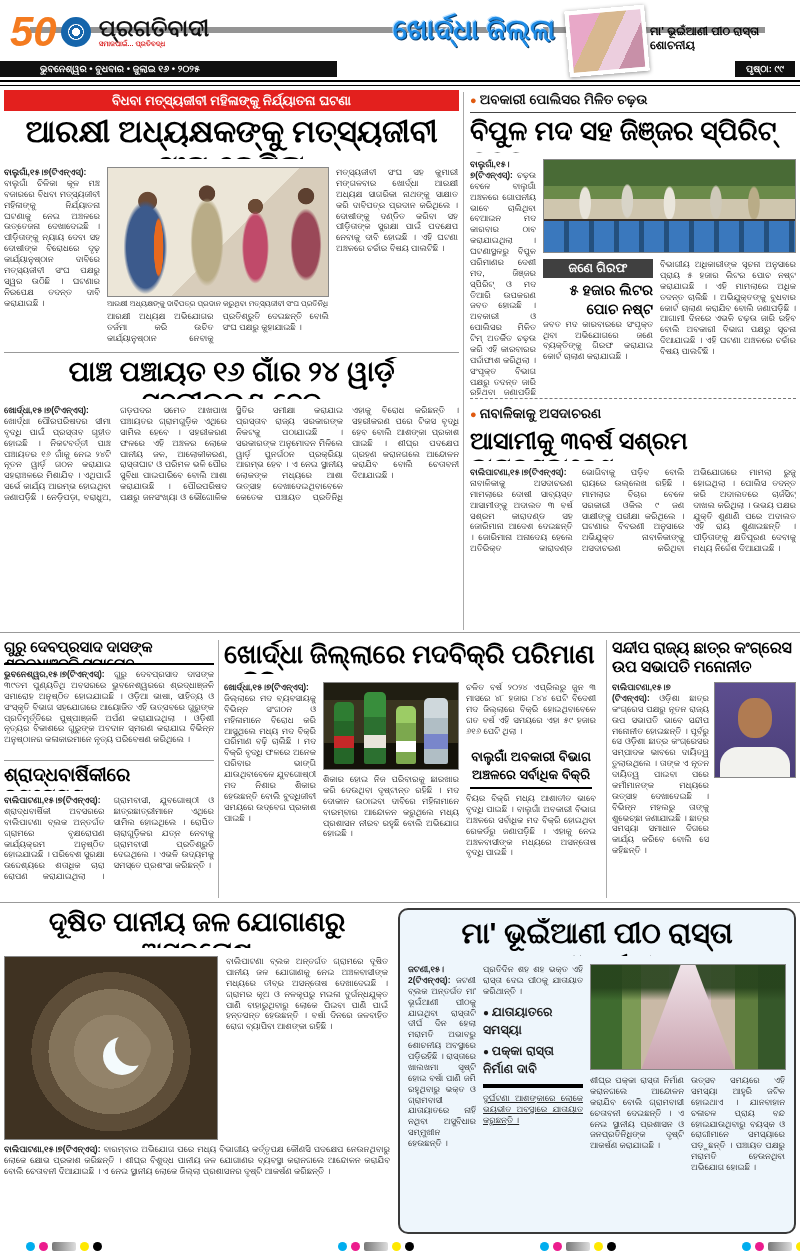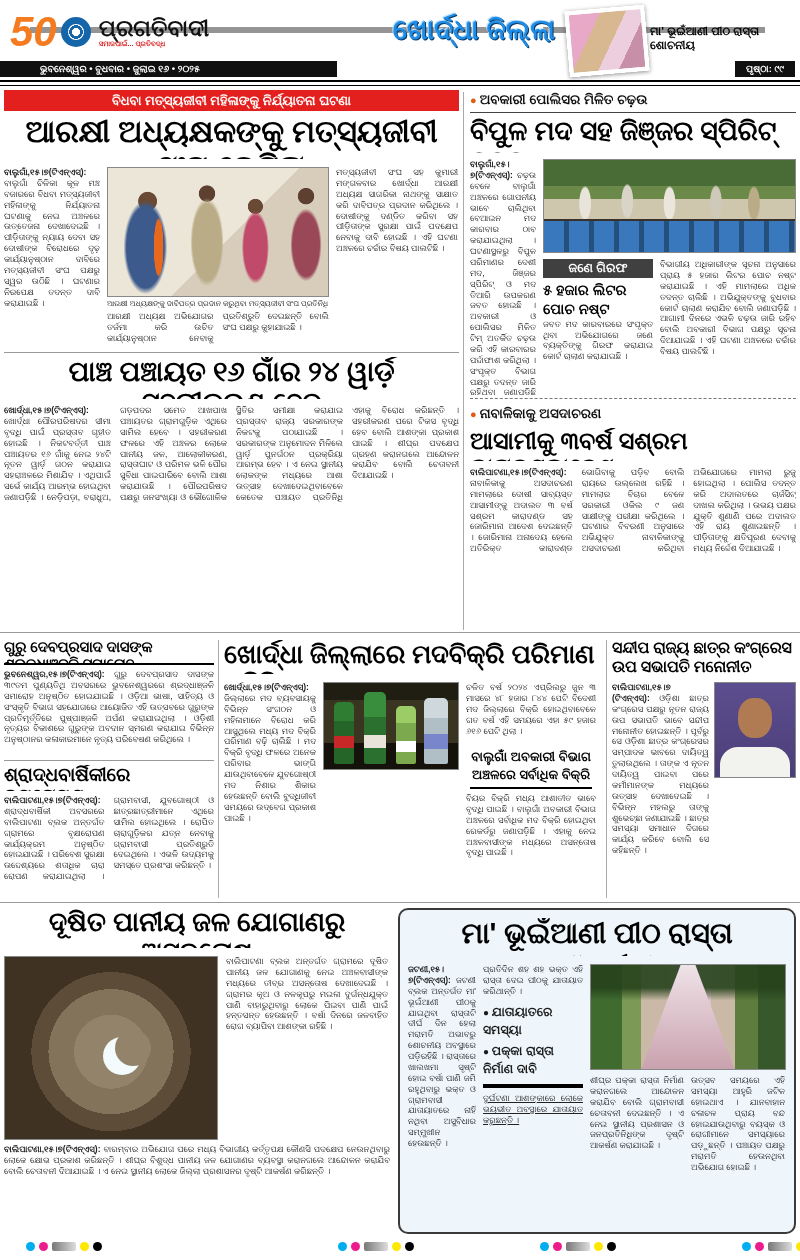--- a/index.html
+++ b/index.html
@@ -26,21 +26,21 @@
   .teaserph{border:4px solid #fff;box-shadow:0 1px 4px rgba(0,0,0,.45);transform:rotate(-5deg);
             background:linear-gradient(120deg,#e8a8c8 0 30%,#d8b890 30% 55%,#eccede 55% 75%,#c890a8 75% 100%);}
   .teasercap{font-size:11.5px;font-weight:800;line-height:1.25;color:#000;}
   .mastrule{border-top:2px solid #000;border-bottom:1px solid #000;height:3px;}
   
   .kick-red{background:#e3201e;color:#fff;font-size:13px;font-weight:bold;text-align:center;line-height:21px;overflow:hidden;}
   .kick-line{font-size:13.5px;font-weight:800;color:#111;border-bottom:1px solid #444;padding:2px 0 4px 0;overflow:hidden;}
   .kick-line::before{content:"● ";color:#e05a10;font-size:11px;}
   
   .inset-orange-hd{background:#404040;color:#fff;font-size:12.5px;font-weight:800;text-align:center;line-height:19px;}
-  .inset-big{font-size:14.5px;font-weight:900;text-align:left;line-height:1.3;color:#000;}
+  .inset-big{font-size:14.5px;font-weight:900;text-align:right;line-height:1.3;color:#000;}
   .inset-mid{font-size:13px;font-weight:900;text-align:center;line-height:1.35;color:#000;border-bottom:2px solid #000;padding-bottom:4px;}
   .bullets .bi{font-size:12.5px;font-weight:800;line-height:1.4;margin:4px 0;}
   .bullets .bi::before{content:"● ";font-size:10px;}
   .bullets .bar{height:4px;background:#000;margin-top:6px;}
   .cols2{column-count:2;column-gap:9px;}
   .cols3{column-count:3;column-gap:9px;}
   .cols4{column-count:4;column-gap:9px;}
   .dashed{border-top:1px dashed #777;}
   
   .ph-meeting{background:
@@ -201,20 +201,21 @@
         <span class="byl">ଖୋର୍ଦ୍ଧା,୧୫।୭(ଟିଏନ୍‌ଏସ୍):</span>
         <span>ଜିଲ୍ଲାରେ ମଦ ବ୍ୟବସାୟକୁ ବିଭିନ୍ନ ସଂଗଠନ ଓ ମହିଳାମାନେ ବିରୋଧ କରି ଆସୁଥିଲେ ମଧ୍ୟ ମଦ ବିକ୍ରି ପରିମାଣ ବଢ଼ି ଚାଲିଛି । ମଦ ବିକ୍ରି ବୃଦ୍ଧି ଫଳରେ ଅନେକ ପରିବାର ଭାଙ୍ଗି ଯାଉଥିବାବେଳେ ଯୁବଗୋଷ୍ଠୀ ମଦ ନିଶାର ଶିକାର ହେଉଛନ୍ତି ବୋଲି ବୁଦ୍ଧିଜୀବୀ ସମୟରେ ଉଦ୍‌ବେଗ ପ୍ରକାଶ ପାଇଛି ।</span>
       </div>
       <div style="width:136px;">
         <div class="photo ph-bottles" style="width:134px;height:86px;">
           <span class="bottle" style="left:10px;width:20px;height:62px;background:linear-gradient(#2e7d32 0 30%,#256628 30% 55%,#c62828 55% 75%,#256628 75%);"></span>
           <span class="bottle" style="left:40px;width:22px;height:72px;background:linear-gradient(#388e3c 0 35%,#2c7030 35% 60%,#e8e4da 60% 78%,#2c7030 78%);"></span>
           <span class="bottle" style="left:72px;width:20px;height:58px;background:linear-gradient(#9ccc65 0 30%,#7ca84e 30% 60%,#fff 60% 80%,#7ca84e 80%);"></span>
           <span class="bottle" style="left:100px;width:24px;height:66px;background:linear-gradient(#cfd8dc 0 30%,#b0bec5 30% 55%,#7986cb 55% 78%,#b0bec5 78%);"></span>
         </div>
+        <div class="small" style="height:112px;margin-top:4px;">ଶିକାର ହୋଇ ନିଜ ପରିବାରକୁ ଛାରଖାର କରି ଦେଉଥିବା ଦୃଷ୍ଟାନ୍ତ ରହିଛି । ମଦ ଦୋକାନ ଉଠାଇବା ଦାବିରେ ମହିଳାମାନେ ବାରମ୍ବାର ଆନ୍ଦୋଳନ କରୁଥିଲେ ମଧ୍ୟ ପ୍ରଶାସନ ନୀରବ ରହୁଛି ବୋଲି ଅଭିଯୋଗ ହୋଇଛି ।</div>
       </div>
       <div style="width:130px;">
         <div class="small" style="height:62px;">ଚଳିତ ବର୍ଷ ୨୦୨୪ ଏପ୍ରିଲରୁ ଜୁନ ୩ ମାସରେ ୪୮ ହଜାର ୮୪୪ ପେଟି ବିଦେଶୀ ମଦ ଜିଲ୍ଲାରେ ବିକ୍ରି ହୋଇଥିବାବେଳେ ଗତ ବର୍ଷ ଏହି ସମୟରେ ଏହା ୫୯ ହଜାର ୬୧୬ ପେଟି ଥିଲା ।</div>
         <div class="inset-mid" style="margin:4px 4px 0 4px;">ବାଲୁଗାଁ ଅବକାରୀ ବିଭାଗ ଅଞ୍ଚଳରେ ସର୍ବାଧିକ ବିକ୍ରି</div>
         <div class="small" style="height:74px;margin-top:4px;">ବିୟର ବିକ୍ରି ମଧ୍ୟ ଆଶାତୀତ ଭାବେ ବୃଦ୍ଧି ପାଇଛି । ବାଲୁଗାଁ ଅବକାରୀ ବିଭାଗ ଅଞ୍ଚଳରେ ସର୍ବାଧିକ ମଦ ବିକ୍ରି ହୋଇଥିବା ରେକର୍ଡରୁ ଜଣାପଡ଼ିଛି । ଏହାକୁ ନେଇ ଅଞ୍ଚଳବାସୀଙ୍କ ମଧ୍ୟରେ ଅସନ୍ତୋଷ ବୃଦ୍ଧି ପାଇଛି ।</div>
       </div>
     </div>
   </div>
 
   <div class="abs vr" style="left:606px;top:640px;height:258px;"></div>
@@ -247,21 +248,21 @@
     <div class="small" style="margin-top:4px;height:86px;">
       <span class="byl">ବାଲିପାଟଣା,୧୫।୭(ଟିଏନ୍‌ଏସ୍):</span>
       <span>ବାରମ୍ବାର ଅଭିଯୋଗ ପରେ ମଧ୍ୟ ବିଭାଗୀୟ କର୍ତ୍ତୃପକ୍ଷ କୌଣସି ପଦକ୍ଷେପ ନେଉନଥିବାରୁ ଲୋକେ କ୍ଷୋଭ ପ୍ରକାଶ କରିଛନ୍ତି । ଶୀଘ୍ର ବିଶୁଦ୍ଧ ପାନୀୟ ଜଳ ଯୋଗାଣର ବ୍ୟବସ୍ଥା କରାନଗଲେ ଆନ୍ଦୋଳନ କରାଯିବ ବୋଲି ଚେତାବନୀ ଦିଆଯାଇଛି । ଏ ନେଇ ସ୍ଥାନୀୟ ଲୋକେ ଜିଲ୍ଲା ପ୍ରଶାସନର ଦୃଷ୍ଟି ଆକର୍ଷଣ କରିଛନ୍ତି ।</span>
     </div>
   </div>
 
   <div class="abs roundbox" style="left:398px;top:908px;width:398px;height:326px;padding:8px;">
     <div class="hl" style="font-size:29px;line-height:1.1;height:38px;text-align:center;">ମା' ଭୂଇଁଆଣୀ ପୀଠ ରାସ୍ତା ଶୋଚନୀୟ</div>
     <div style="display:flex;gap:7px;margin-top:8px;height:258px;">
       <div class="small" style="width:72px;height:258px;">
-        <span class="byl">ଜଟଣୀ,୧୫।୭(ଟିଏନ୍‌ଏସ୍):</span>
+        <span class="byl">ଜଟଣୀ,୧୫।2(ଟିଏନ୍‌ଏସ୍):</span>
         <span>ଜଟଣୀ ବ୍ଲକ ଅନ୍ତର୍ଗତ ମା' ଭୂଇଁଆଣୀ ପୀଠକୁ ଯାଇଥିବା ରାସ୍ତାଟି ଦୀର୍ଘ ଦିନ ହେଲା ମରାମତି ଅଭାବରୁ ଶୋଚନୀୟ ଅବସ୍ଥାରେ ପଡ଼ିରହିଛି । ରାସ୍ତାରେ ଖାଲଖମା ସୃଷ୍ଟି ହୋଇ ବର୍ଷା ପାଣି ଜମି ରହୁଥିବାରୁ ଭକ୍ତ ଓ ଗ୍ରାମବାସୀ ଯାତାୟାତରେ ନାହିଁ ନଥିବା ଅସୁବିଧାର ସମ୍ମୁଖୀନ ହେଉଛନ୍ତି ।</span>
       </div>
       <div style="width:106px;">
         <div class="small" style="height:36px;">ପ୍ରତିଦିନ ଶହ ଶହ ଭକ୍ତ ଏହି ରାସ୍ତା ଦେଇ ପୀଠକୁ ଯାତାୟାତ କରିଥାନ୍ତି ।</div>
         <div class="bullets">
           <div class="bi">ଯାତାୟାତରେ ସମସ୍ୟା</div>
           <div class="bi">ପକ୍କା ରାସ୍ତା ନିର୍ମାଣ ଦାବି</div>
           <div class="bar"></div>
         </div>
         <div class="small" style="height:110px;margin-top:5px;text-decoration:underline;">ଦୁର୍ଘଟଣା ଆଶଙ୍କାରେ ଲୋକେ ଭୟଭୀତ ଅବସ୍ଥାରେ ଯାତାୟାତ କରୁଛନ୍ତି ।</div>

